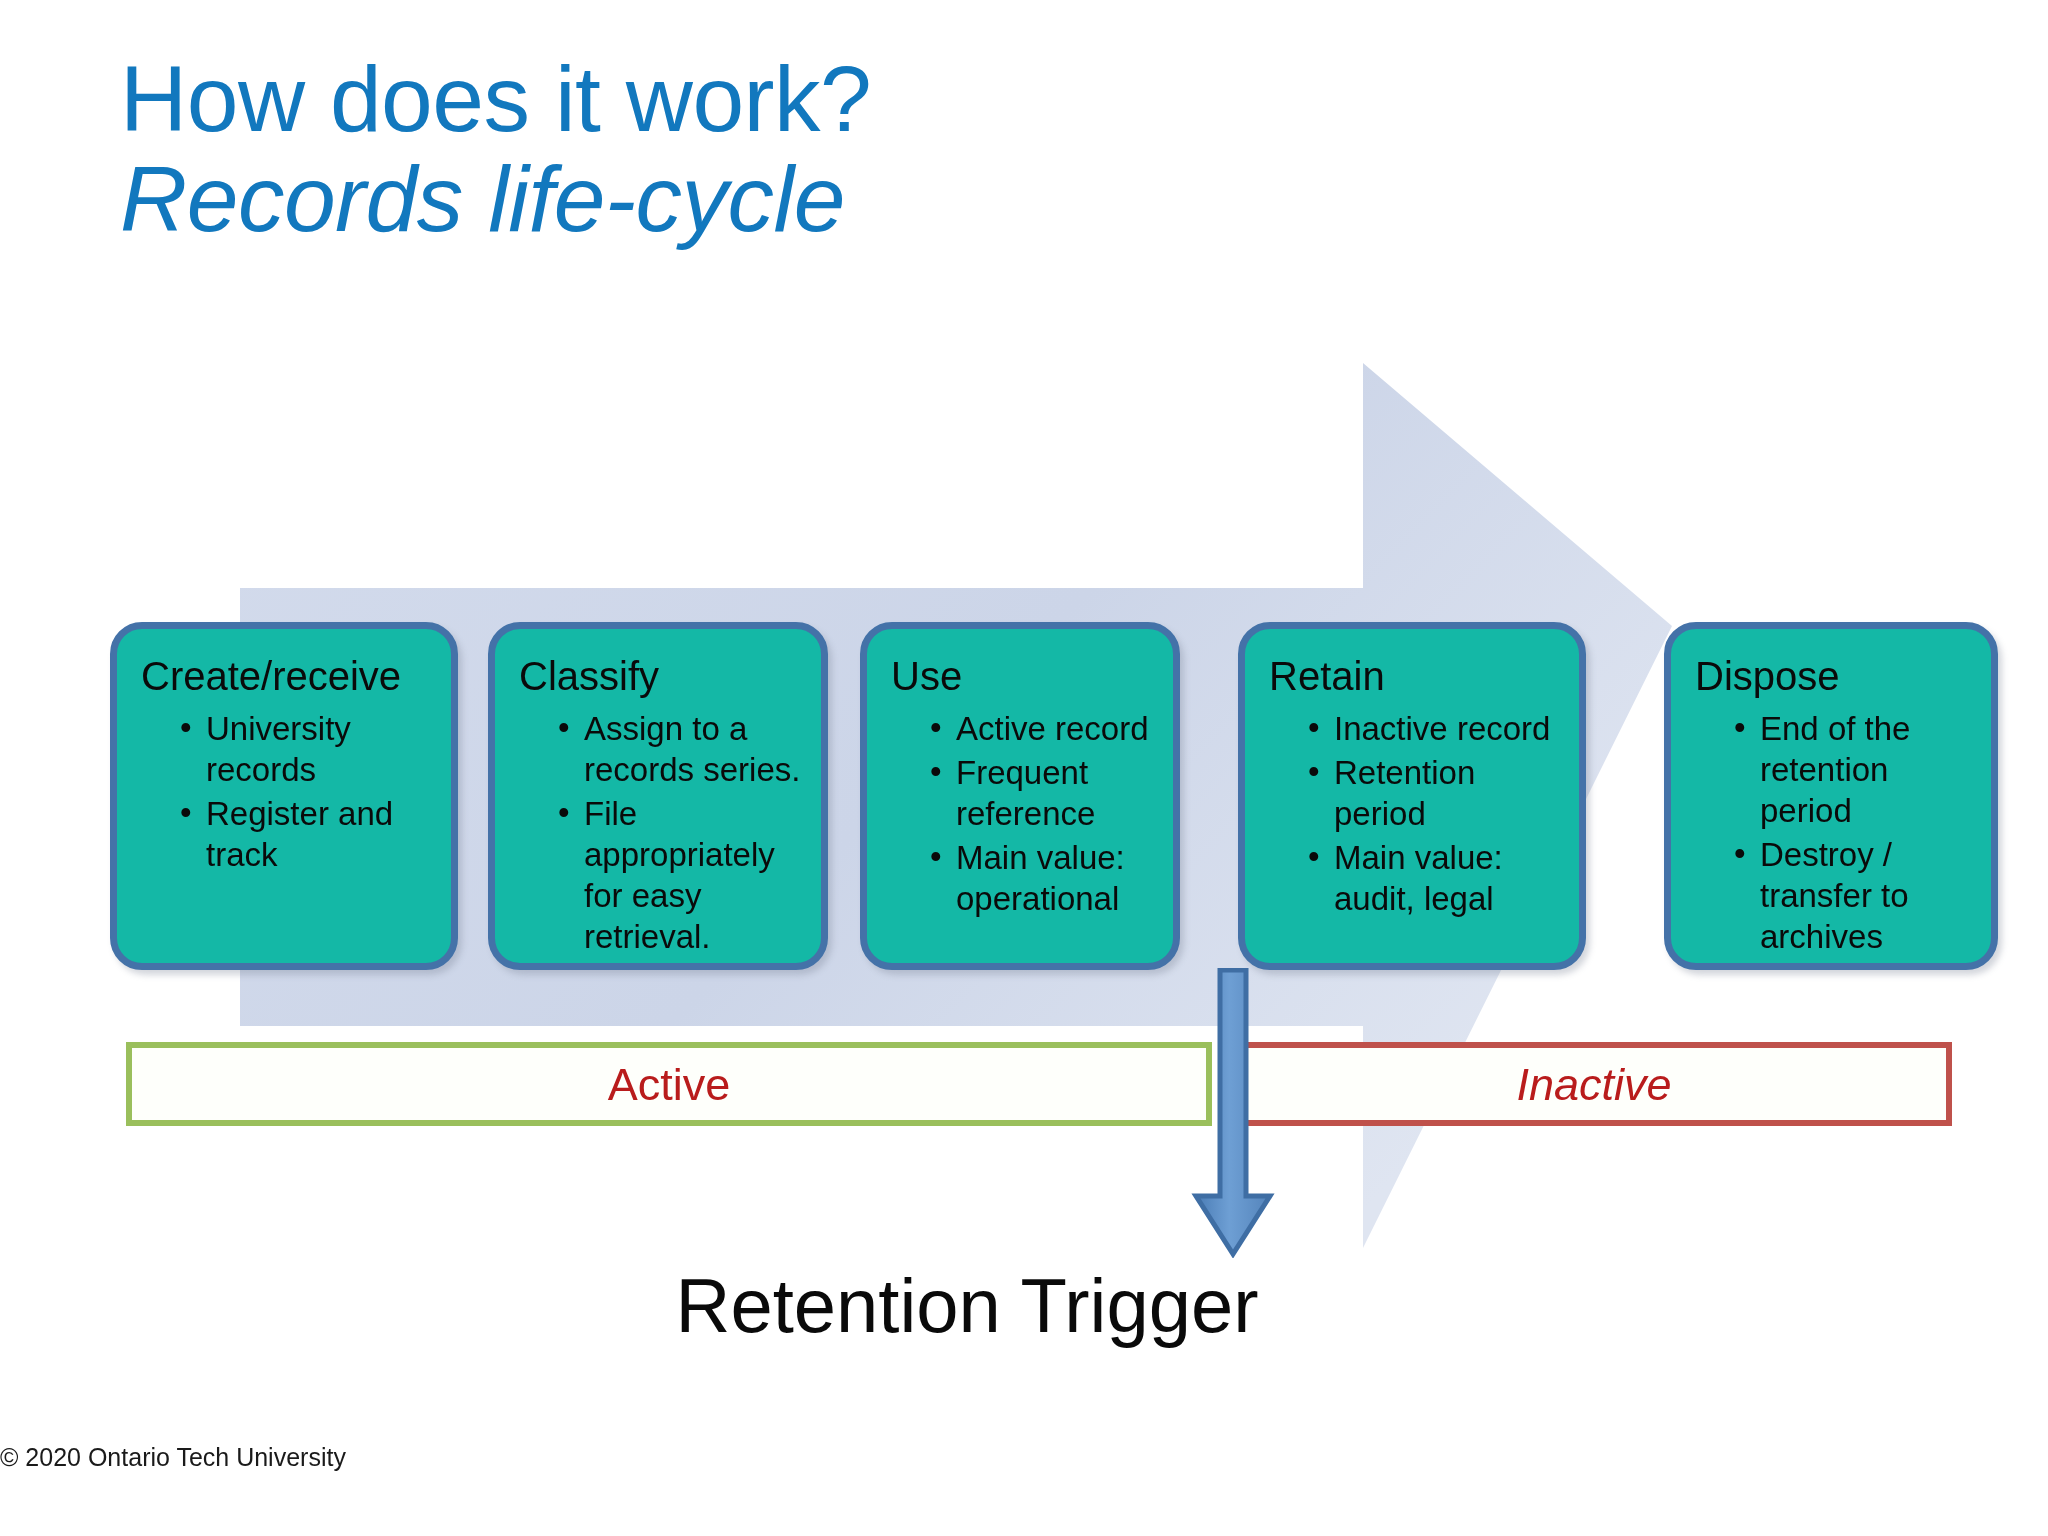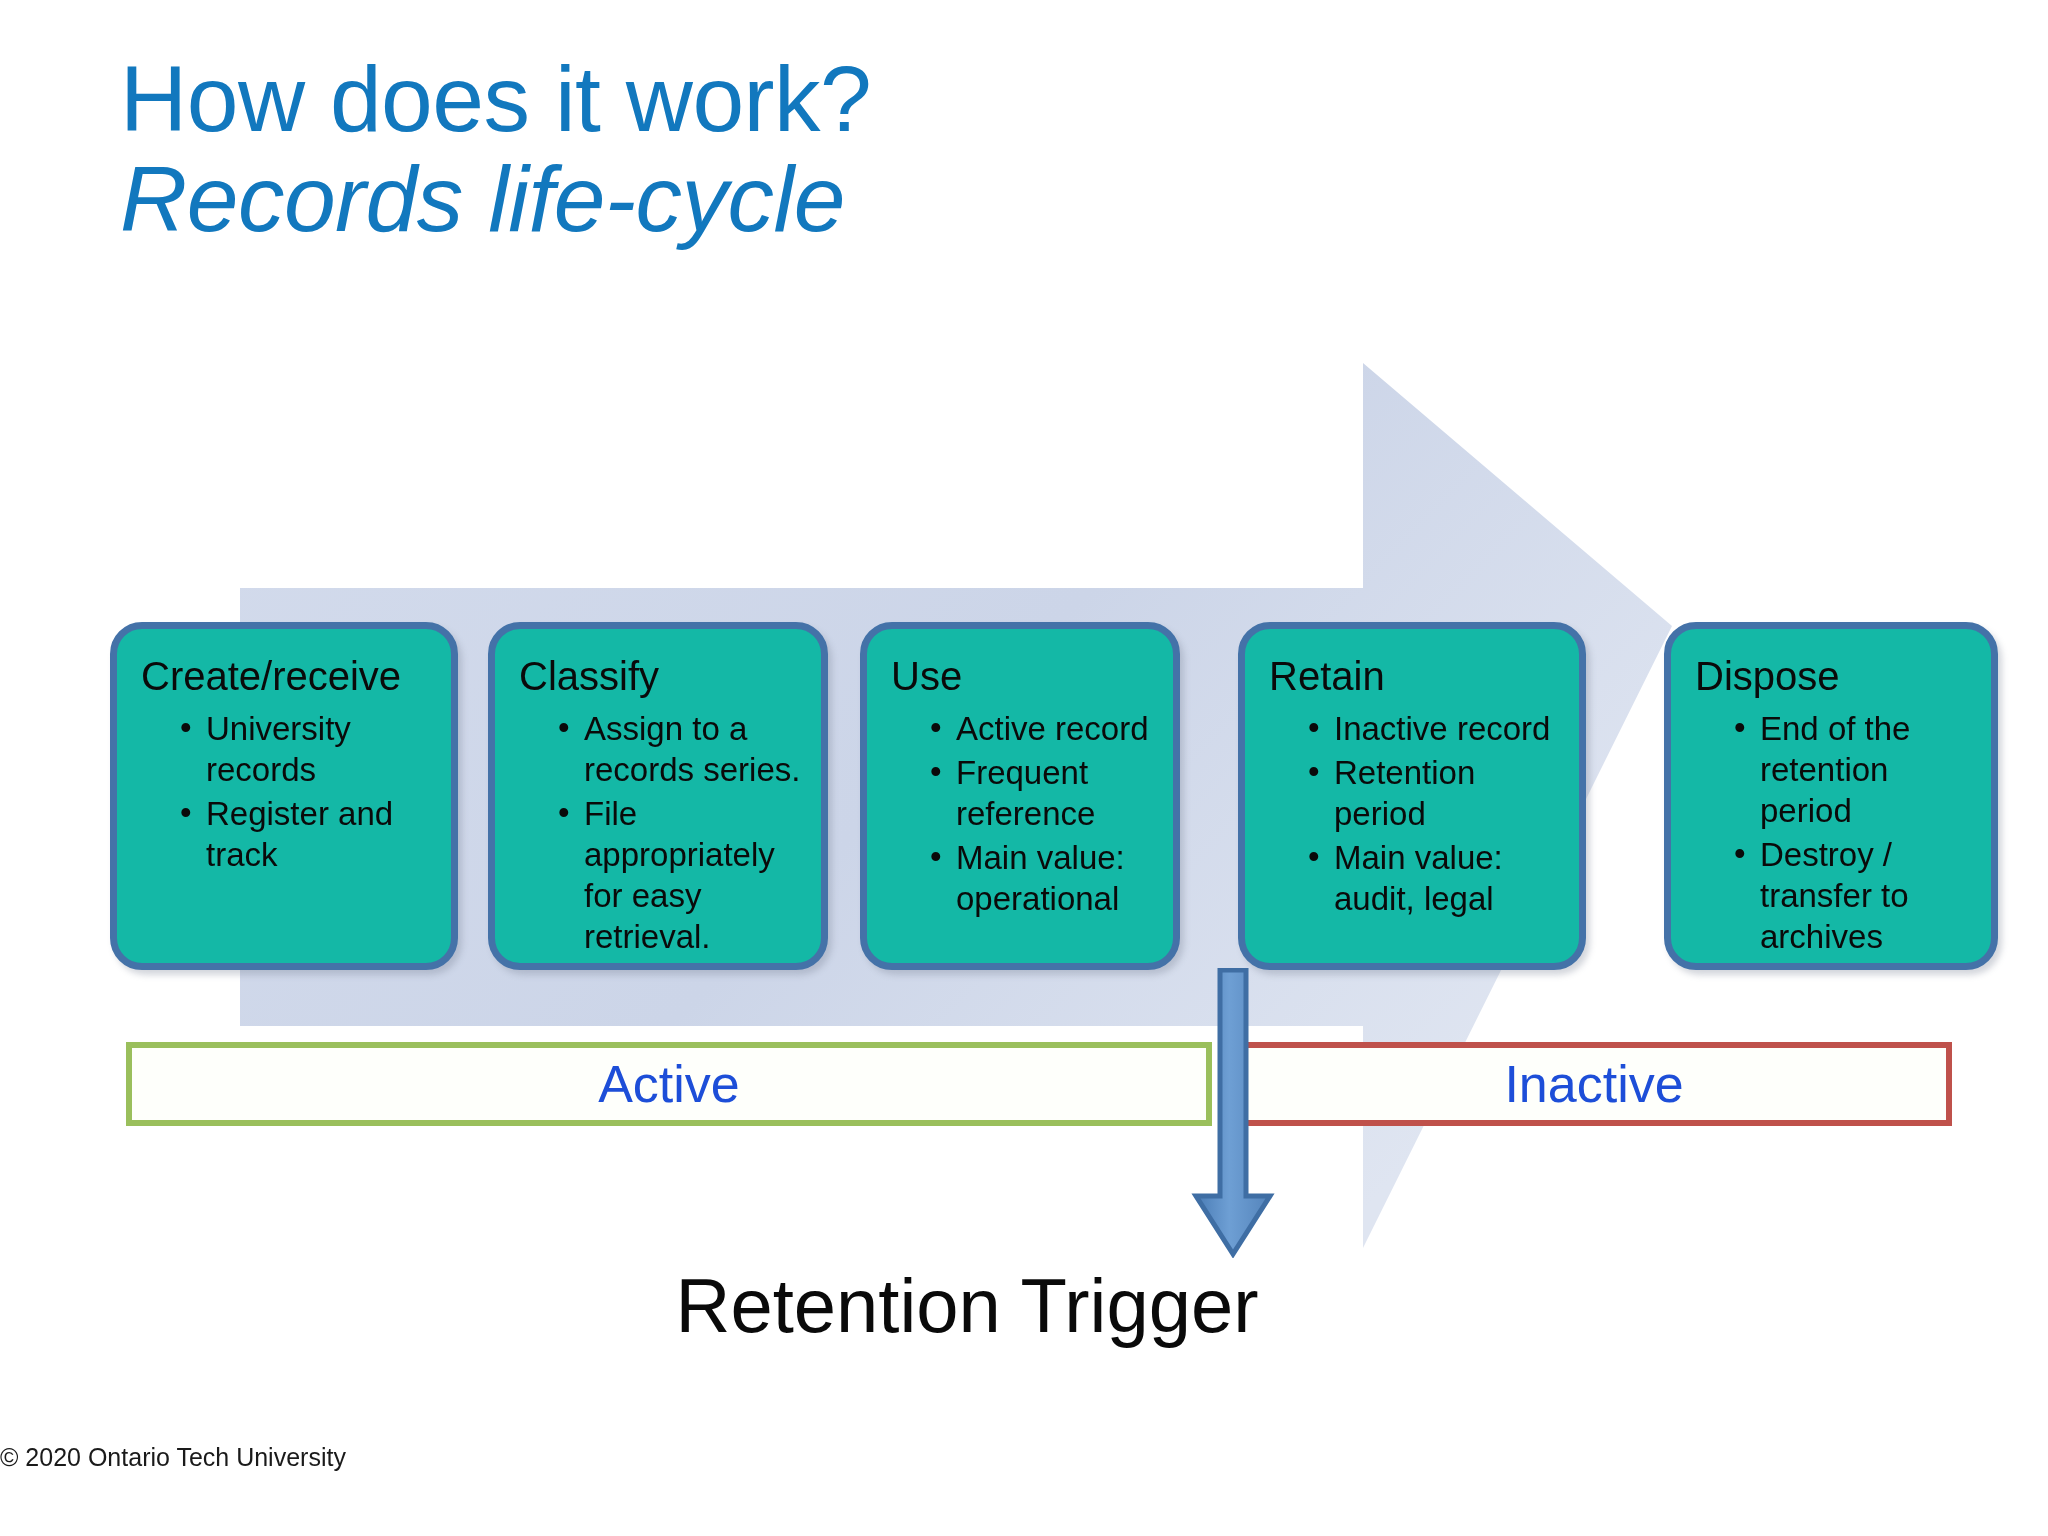--- a/index.html
+++ b/index.html
@@ -120,24 +120,25 @@
   }
   #bar-active {
     left: 126px;
     width: 1086px;
     border: 6px solid #9ABF5C;
   }
   #bar-inactive {
     left: 1236px;
     width: 716px;
     border: 6px solid #BF514B;
+    font-style: italic;
   }
   .phase-label {
-    font-size: 52px;
-    color: #1d4ed8;
+    font-size: 45px;
+    color: #b91c1c;
     line-height: 1;
   }
 
   
   #trigger-arrow {
     position: absolute;
     left: 1178px;
     top: 968px;
     width: 110px;
     height: 290px;

